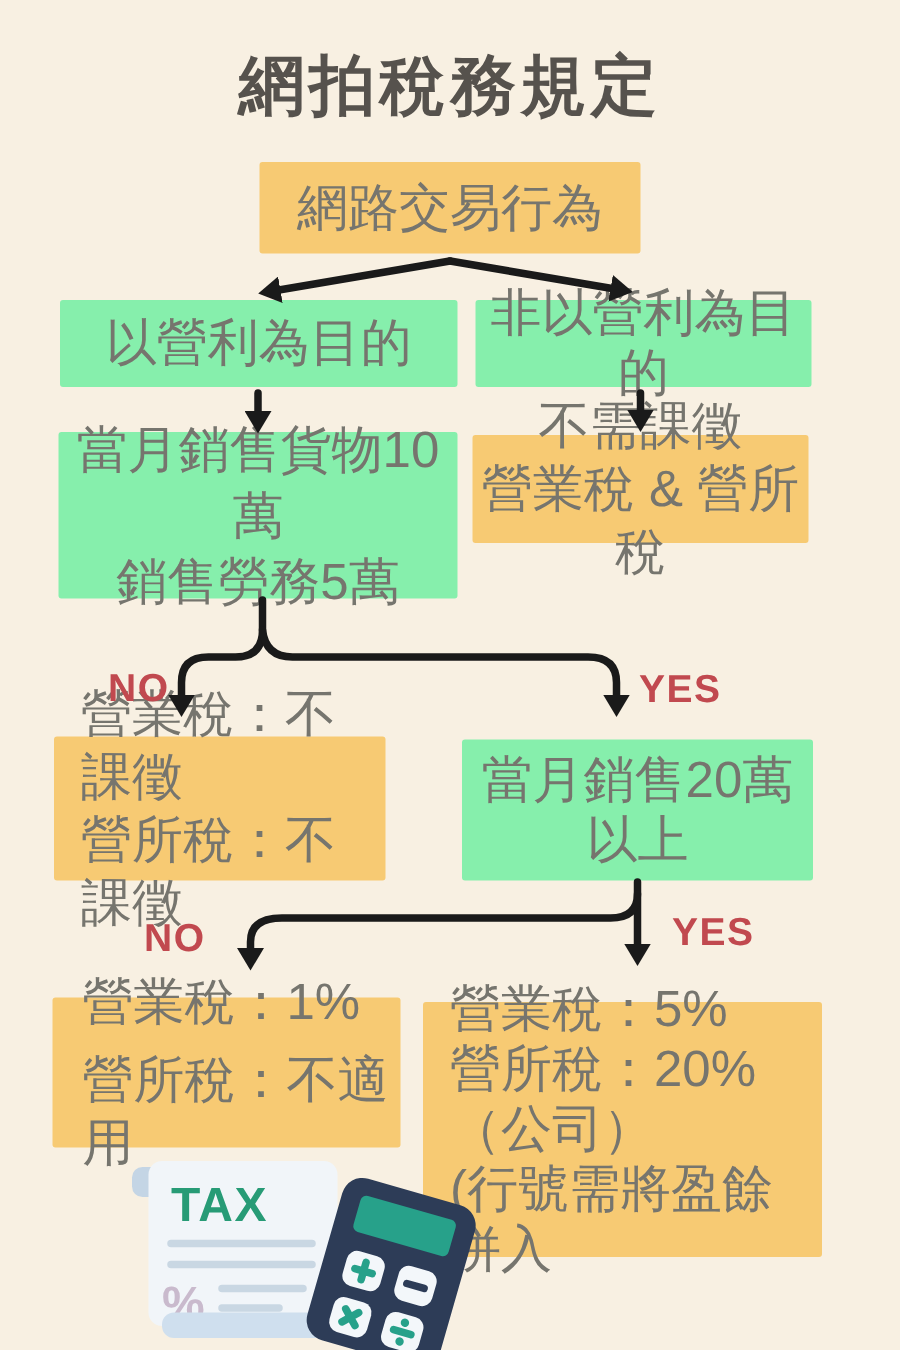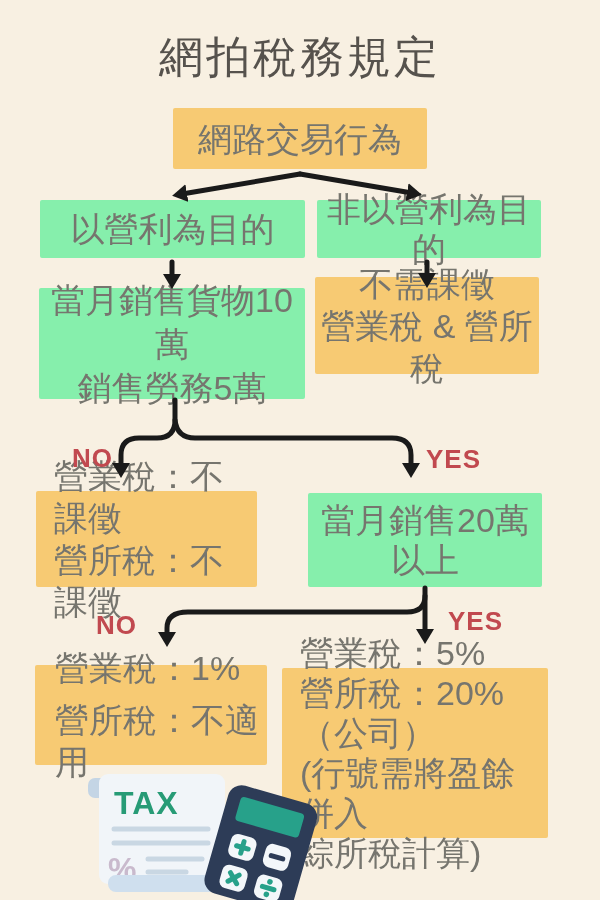--- a/index.html
+++ b/index.html
@@ -3,21 +3,21 @@
 <meta charset="utf-8">
 <style>
   html,body{margin:0;padding:0;}
   .canvas{
     position:relative;width:600px;height:900px;overflow:hidden;
     background:#f8f0e2;
     font-family:"Liberation Sans","DejaVu Sans",sans-serif;
   }
   .title{
     position:absolute;left:0;top:28px;width:600px;text-align:center;
-    font-size:44px;font-weight:400;color:#56524d;letter-spacing:3px;
+    font-size:44px;font-weight:700;color:#56524d;letter-spacing:3px;
   }
   .box{
     position:absolute;display:flex;flex-direction:column;justify-content:center;
     color:#76756e;font-size:34px;line-height:40px;border-radius:2px;
     text-align:center;
   }
   .box.orange{background:#f7ca73;}
   .box.cyan{background:#86efac;}
   .box.left-align{text-align:left;}
   .yn{
@@ -43,21 +43,21 @@
 
   <div class="box cyan" style="left:317px;top:200px;width:224px;height:58px;">
     <div>非以營利為目的</div>
   </div>
 
   <div class="box cyan" style="left:39px;top:288px;width:266px;height:111px;line-height:44px;text-align:center;">
     <div>當月銷售貨物10萬</div>
     <div>銷售勞務5萬</div>
   </div>
 
-  <div class="box orange" style="left:315px;top:277px;width:224px;height:97px;line-height:42px;justify-content:center;">
+  <div class="box orange" style="left:315px;top:290px;width:224px;height:72px;line-height:42px;justify-content:center;">
     <div>不需課徵</div>
     <div>營業稅 &amp; 營所稅</div>
   </div>
 
   <div class="box orange left-align" style="left:36px;top:491px;width:221px;height:96px;line-height:42px;padding-left:0;">
     <div style="padding-left:18px;">營業稅：不課徵</div>
     <div style="padding-left:18px;">營所稅：不課徵</div>
   </div>
 
   <div class="box cyan" style="left:308px;top:493px;width:234px;height:94px;">
@@ -66,21 +66,20 @@
 
   <div class="box orange left-align" style="left:35px;top:665px;width:232px;height:100px;line-height:42px;gap:10px;">
     <div style="padding-left:20px;">營業稅：1%</div>
     <div style="padding-left:20px;">營所稅：不適用</div>
   </div>
 
   <div class="box orange left-align" style="left:282px;top:668px;width:266px;height:170px;line-height:40px;">
     <div style="padding-left:18px;">營業稅：5%</div>
     <div style="padding-left:18px;">營所稅：20%（公司）</div>
     <div style="padding-left:18px;">(行號需將盈餘併入</div>
-    <div style="padding-left:18px;">綜所稅計算)</div>
   </div>
 
   <div class="yn" style="left:72px;top:443px;">NO</div>
   <div class="yn" style="left:426px;top:444px;">YES</div>
   <div class="yn" style="left:96px;top:610px;">NO</div>
   <div class="yn" style="left:448px;top:606px;">YES</div>
 
   <svg class="arrows" width="600" height="900" viewBox="0 0 600 900">
     <defs>
       <marker id="ah" markerUnits="userSpaceOnUse" markerWidth="18" markerHeight="18" refX="5" refY="9" orient="auto">

